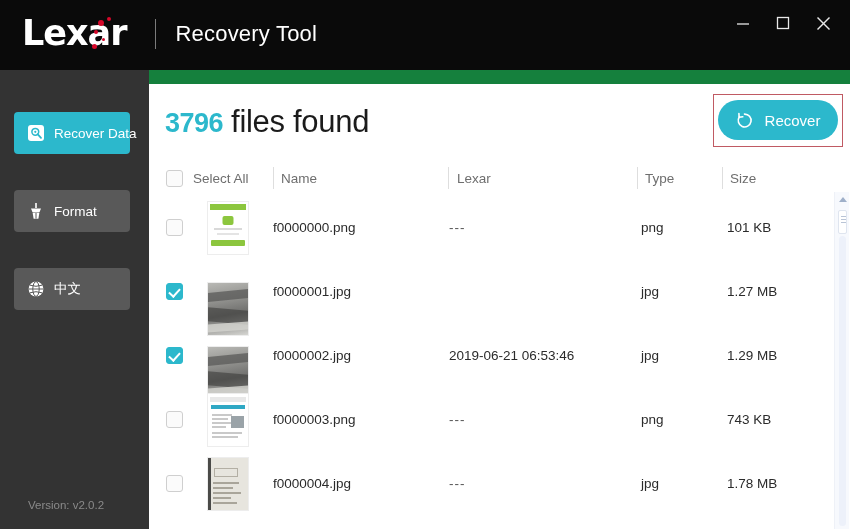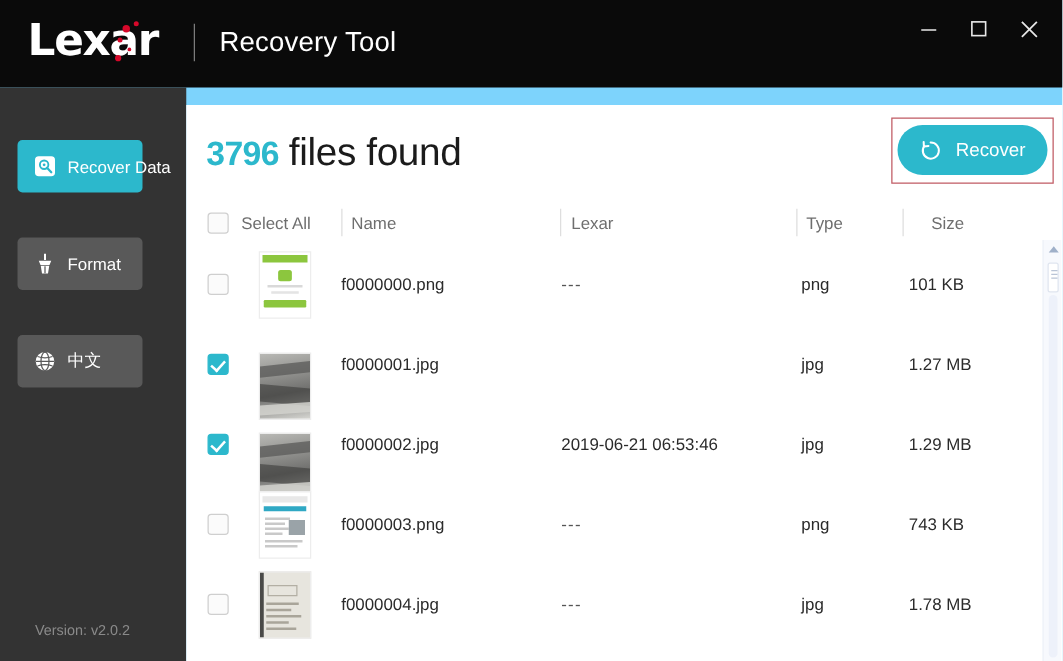--- a/index.html
+++ b/index.html
@@ -5,21 +5,21 @@
   * { box-sizing: border-box; margin: 0; padding: 0; }
   html, body {
     width: 850px; height: 529px;
     font-family: "Liberation Sans", sans-serif;
     background: #ffffff;
     overflow: hidden;
   }
   .app {
     position: relative;
     width: 850px; height: 529px;
-    background: #7dd3fc;
+    background: #15803d;
     padding-left: 48px;
   }
 
   
   .titlebar {
     position: absolute; top: 0; left: 0;
     width: 850px; height: 70px;
     background: #0a0a0a;
     display: flex; align-items: center;
   }
@@ -70,21 +70,21 @@
   .wc svg { display: block; }
 
   
   .sidebar {
     position: absolute; left: 0; top: 70px;
     width: 149px; height: 459px;
     background: #333333;
   }
   .nav-item {
     position: absolute;
-    left: 14px; width: 100px; height: 42px;
+    left: 14px; width: 116px; height: 42px;
     border-radius: 4px;
     display: flex; align-items: center;
     padding-left: 12px;
     gap: 9px;
     cursor: pointer;
     background: #595959;
   }
   .nav-item.active { background: #2cb8cc; }
   .nav-label {
     font-size: 13.5px;
@@ -386,21 +386,21 @@
         <span class="cb"></span>
       </div>
       <div class="th" style="left:44px;">Select All</div>
       <div class="th-div" style="left:124px;"></div>
       <div class="th" style="left:132px;">Name</div>
       <div class="th-div" style="left:299px;"></div>
       <div class="th" style="left:308px;">Lexar</div>
       <div class="th-div" style="left:488px;"></div>
       <div class="th" style="left:496px;">Type</div>
       <div class="th-div" style="left:573px;"></div>
-      <div class="th" style="left:581px;margin-left:15px;">Size</div>
+      <div class="th" style="left:581px;">Size</div>
     </div>
 
     <div class="rows">
 
       <div class="row">
         <span class="row-cb cb"></span>
         <div class="thumb t-green">
           <span class="gbar"></span>
             <span class="gicon"></span>
             <span class="gline"></span>

